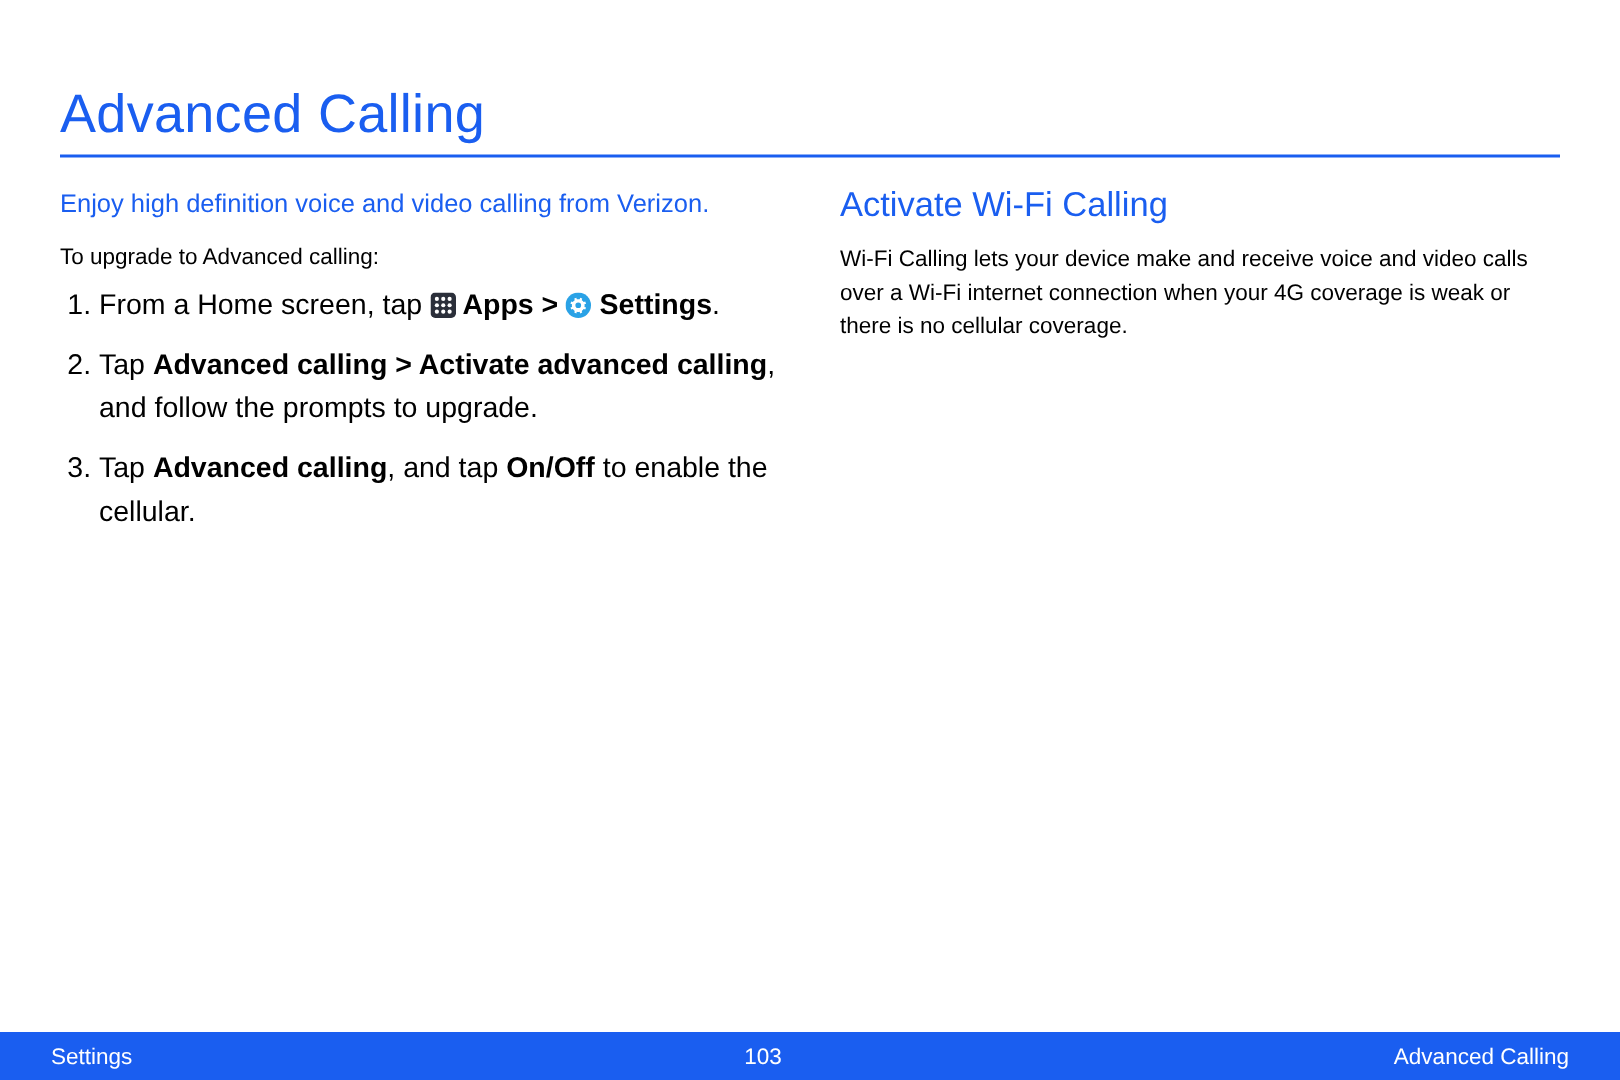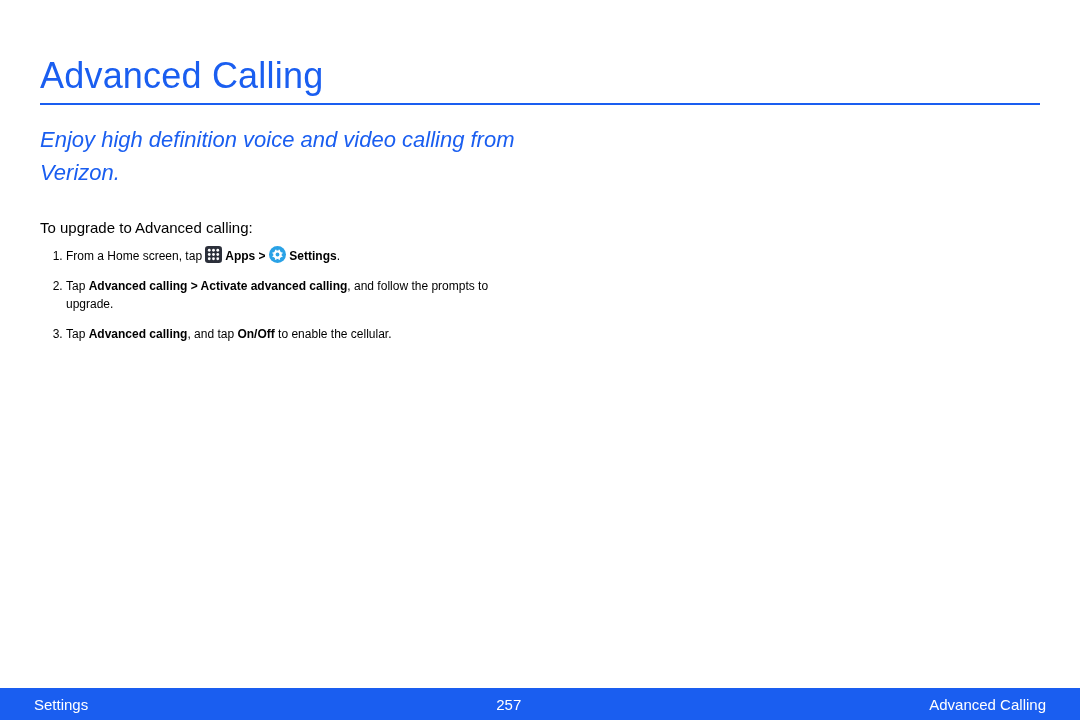--- a/index.html
+++ b/index.html
@@ -2,25 +2,25 @@
 <html><head>
 <meta charset="utf-8">
 <style>
   * { box-sizing: border-box; margin: 0; padding: 0; }
   html, body { width: 1080px; height: 720px; font-family: Arial, Helvetica, sans-serif; color: #000; background: #fff; }
   .page { width: 1080px; height: 720px; position: relative; padding: 55px 40px 0 40px; }
   .page-title { font-size: 36px; font-weight: 400; color: #1a5ef0; letter-spacing: 0.2px; margin-bottom: 6px; }
   .rule { border: none; border-top: 2px solid #1a5ef0; margin-bottom: 18px; }
   .cols { display: flex; gap: 40px; }
   .col { flex: 1 1 50%; }
-  .subtitle-italic { font-size: 22px; font-style: italic; color: #1a5ef0; line-height: 1.5; margin-bottom: 30px; }
+  .subtitle-italic { font-size: 17px; color: #1a5ef0; line-height: 1.5; margin-bottom: 14px; }
   .section-h { font-size: 23px; color: #1a5ef0; font-weight: 400; margin-bottom: 12px; }
   .intro { font-size: 15px; color: #000; margin-bottom: 10px; }
   ol.steps { list-style: decimal; padding-left: 26px; }
-  ol.steps li { font-size: 12px; line-height: 1.5; margin-bottom: 12px; }
+  ol.steps li { font-size: 19px; line-height: 1.5; margin-bottom: 12px; }
   .b { font-weight: 700; }
   .icon { display: inline-flex; vertical-align: -3px; width: 17px; height: 17px; align-items: center; justify-content: center; }
   .para { font-size: 15px; line-height: 1.5; margin-bottom: 18px; }
   .footer { position: absolute; left: 0; bottom: 0; width: 1080px; height: 32px; background: #1a5ef0; color: #fff; display: flex; align-items: center; justify-content: space-between; padding: 0 34px; font-size: 15px; }
 </style>
 </head>
 <body>
 
 <div class="page">
   <div class="page-title">Advanced Calling</div>
@@ -59,21 +59,23 @@
         <li>
           <span>Tap </span><span class="b">Advanced calling &gt; Activate advanced calling</span><span>, and follow the prompts to upgrade.</span>
         </li>
         <li>
           <span>Tap </span><span class="b">Advanced calling</span><span>, and tap </span><span class="b">On/Off</span><span> to enable the cellular.</span>
         </li>
       </ol>
     </div>
 
     <div class="col">
+      <div class="section-h">Activate Wi-Fi Calling</div>
+      <p class="para">Wi-Fi Calling lets your device make and receive voice and video calls over a Wi-Fi internet connection when your 4G coverage is weak or there is no cellular coverage.</p>
     </div>
   </div>
 
   <div class="footer">
     <span>Settings</span>
-    <span>257</span>
+    <span>103</span>
     <span>Advanced Calling</span>
   </div>
 </div>
 
 </body></html>

